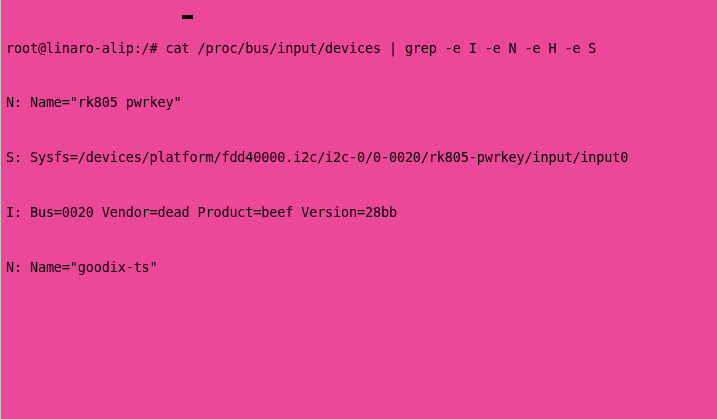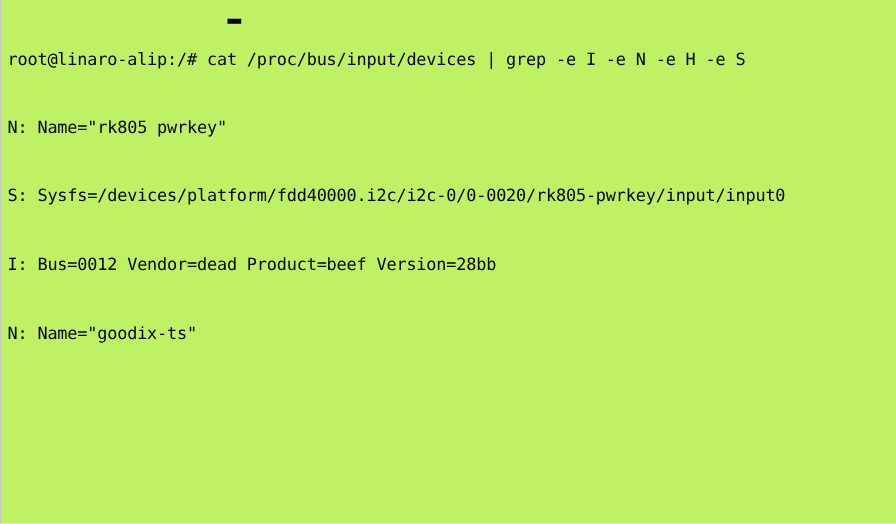--- a/index.html
+++ b/index.html
@@ -4,21 +4,21 @@
 <style>
   html, body {
     margin: 0;
     padding: 0;
     background: #ffffff;
   }
   #terminal {
     position: relative;
     width: 717px;
     height: 419px;
-    background: #bef264;
+    background: #ec4899;
     overflow: hidden;
     box-sizing: border-box;
     border-left: 1px solid #c8c8c8;
   }
   #terminal-output {
     position: absolute;
     left: 5px;
     top: 2px;
     right: 0;
     font-family: "DejaVu Sans Mono", "Liberation Mono", monospace;
@@ -43,21 +43,21 @@
   }
 </style>
 </head>
 <body>
 
 <div id="terminal">
   <div id="terminal-output">
     <div class="term-line">root@linaro-alip:/# cat /proc/bus/input/devices | grep -e I -e N -e H -e S</div>
     <div class="term-line">N: Name="rk805 pwrkey"</div>
     <div class="term-line">S: Sysfs=/devices/platform/fdd40000.i2c/i2c-0/0-0020/rk805-pwrkey/input/input0</div>
-    <div class="term-line">I: Bus=0012 Vendor=dead Product=beef Version=28bb</div>
+    <div class="term-line">I: Bus=0020 Vendor=dead Product=beef Version=28bb</div>
     <div class="term-line">N: Name="goodix-ts"</div>
     
     
     
     
     
     
     
     
     

